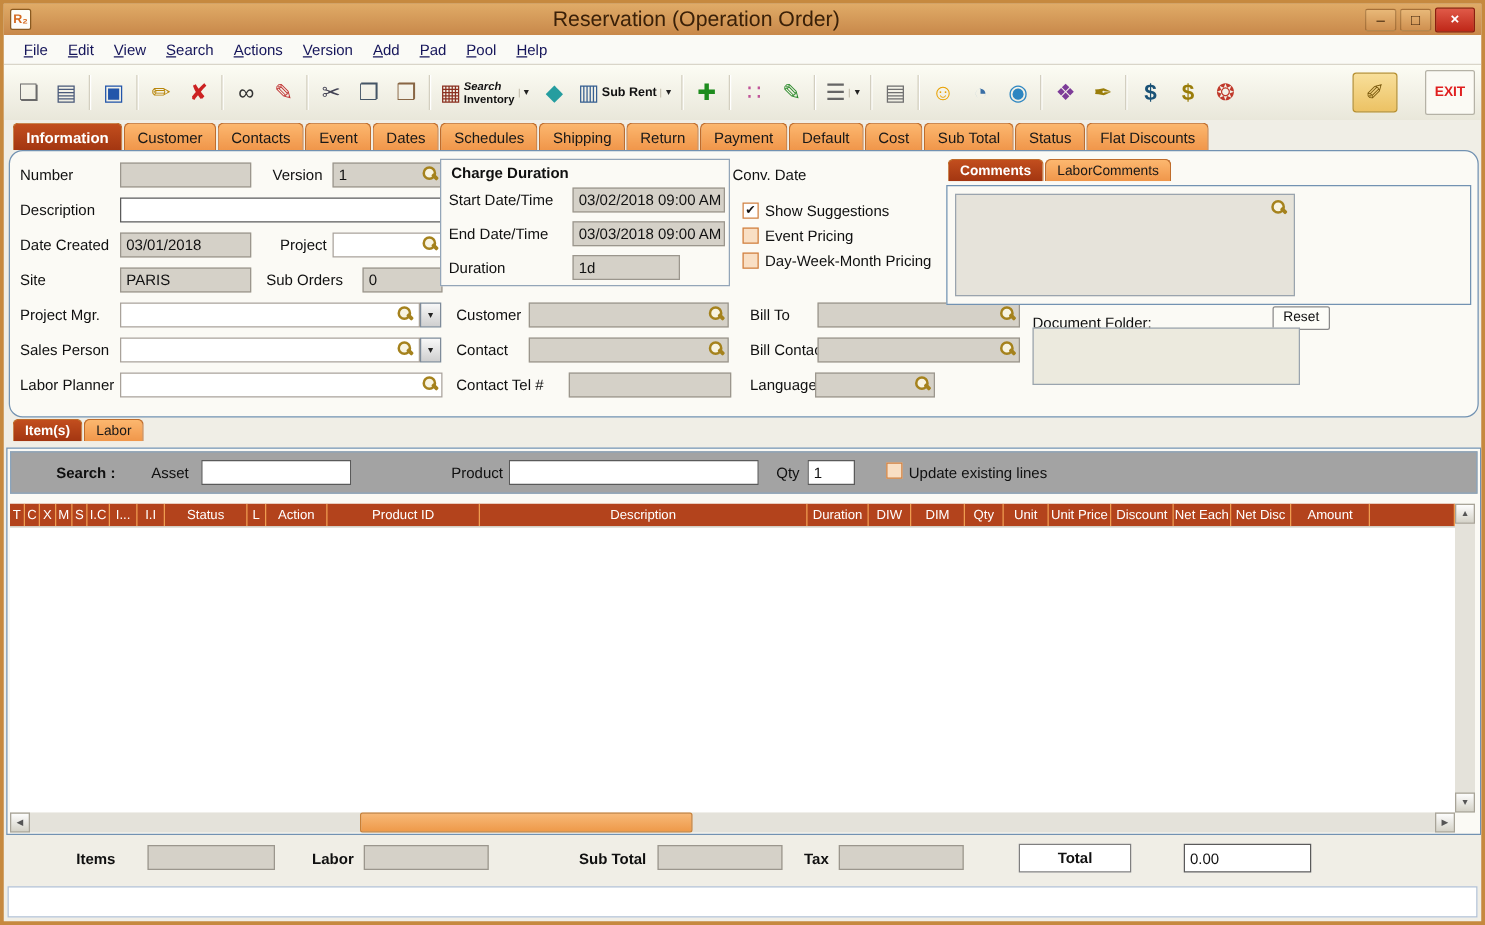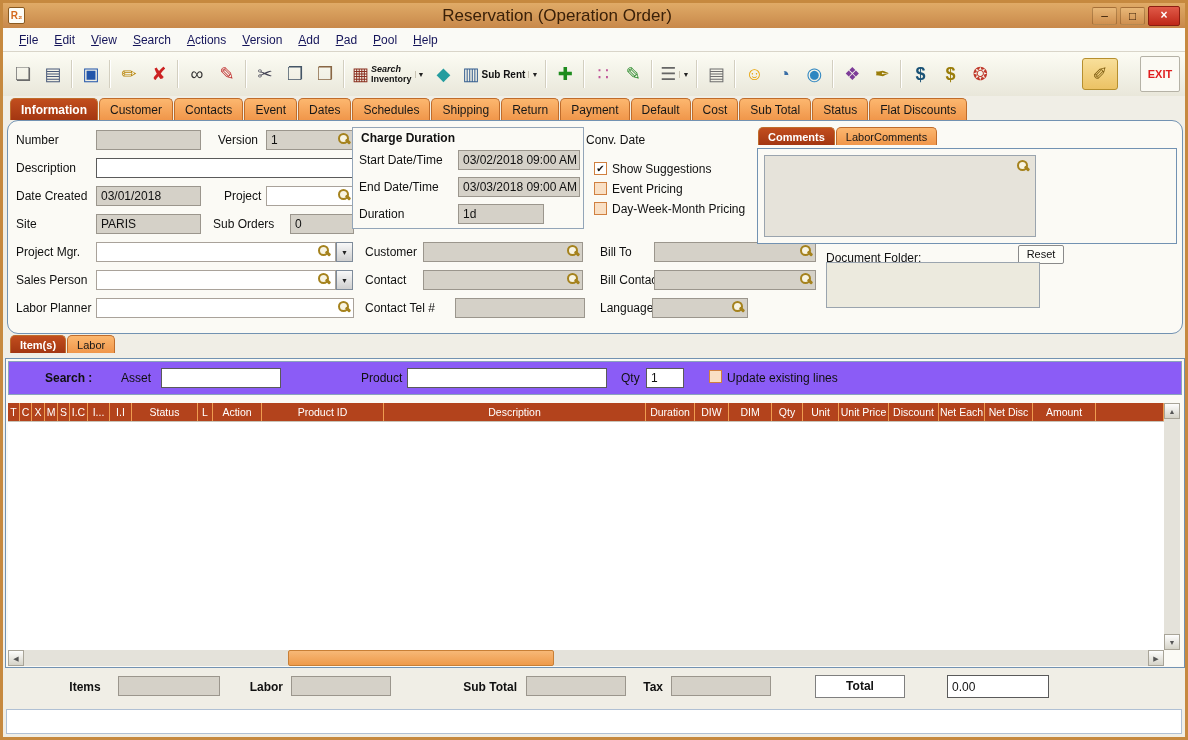--- a/index.html
+++ b/index.html
@@ -329,21 +329,21 @@
     <div class="txtarea" style="left:818px;top:141px;width:214px;height:46px;background:#eceade"></div>
   </div>
 
   <div style="position:absolute;left:7px;top:332px;display:flex;align-items:flex-start">
     <div class="tab mini sel">Item(s)</div>
     <div class="tab mini">Labor</div>
   </div>
 
   <div class="panel" style="left:2px;top:355px;width:1180px;height:310px;">
 
-    <div class="panel" style="left:2px;top:2px;width:1174px;height:34px;border-color:#8aa4bc;background:#8b5cf6">
+    <div class="panel" style="left:2px;top:2px;width:1174px;height:34px;border-color:#8aa4bc;background:#a3a3a3">
       <span class="lbl b" style="left:36px;top:9px">Search :</span>
       <span class="lbl" style="left:112px;top:9px">Asset</span>
       <div class="inp dark" style="left:152px;top:6px;width:120px"></div>
       <span class="lbl" style="left:352px;top:9px">Product</span>
       <div class="inp dark" style="left:398px;top:6px;width:200px"></div>
       <span class="lbl" style="left:612px;top:9px">Qty</span>
       <div class="inp dark" style="left:637px;top:6px;width:38px">1</div>
       <div class="cb tint" style="left:700px;top:8px"></div>
       <span class="lbl" style="left:718px;top:9px">Update existing lines</span>
     </div>
@@ -380,21 +380,21 @@
     <div class="track" style="left:1158px;top:44px;width:16px;height:247px;"></div>
     <div class="sbtn" style="left:1158px;top:44px">▲</div>
     <div class="sbtn" style="left:1158px;top:275px">▼</div>
 
     <div class="track" style="left:2px;top:291px;width:1156px;height:16px;"></div>
     <div class="sbtn" style="left:2px;top:291px">◀</div>
     <div class="thumb" style="left:282px;top:291px;width:266px;height:16px;"></div>
     <div class="sbtn" style="left:1142px;top:291px">▶</div>
   </div>
 
-  <span class="lbl b" style="left:58px;top:677px;width:48px;text-align:center">Items</span>
+  <span class="lbl b" style="left:58px;top:677px;width:48px;text-align:left">Items</span>
   <div class="inp gray" style="left:115px;top:673px;width:102px"></div>
   <span class="lbl b" style="left:228px;top:677px;width:52px;text-align:right">Labor</span>
   <div class="inp gray" style="left:288px;top:673px;width:100px"></div>
   <span class="lbl b" style="left:438px;top:677px;width:76px;text-align:right">Sub Total</span>
   <div class="inp gray" style="left:523px;top:673px;width:100px"></div>
   <span class="lbl b" style="left:628px;top:677px;width:32px;text-align:right">Tax</span>
   <div class="inp gray" style="left:668px;top:673px;width:100px"></div>
   <div class="totalbox" style="left:812px;top:672px;width:90px">Total</div>
   <div class="inp dark" style="left:944px;top:672px;width:102px;height:23px;line-height:19px">0.00</div>
 

